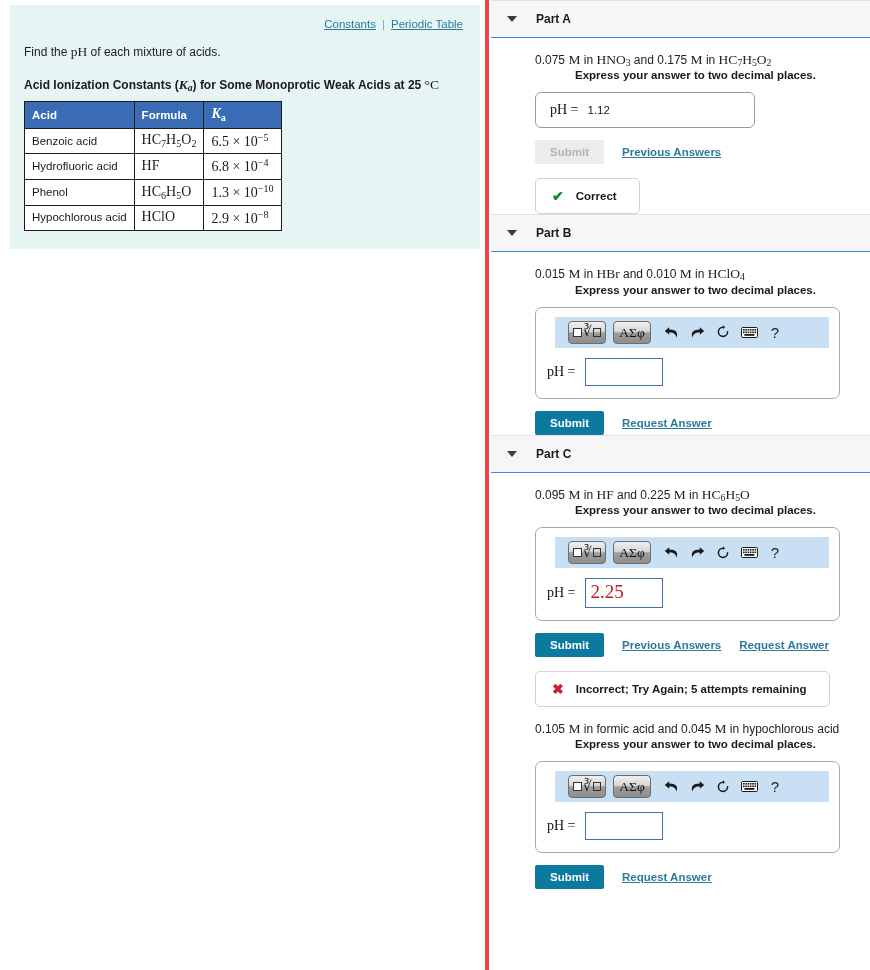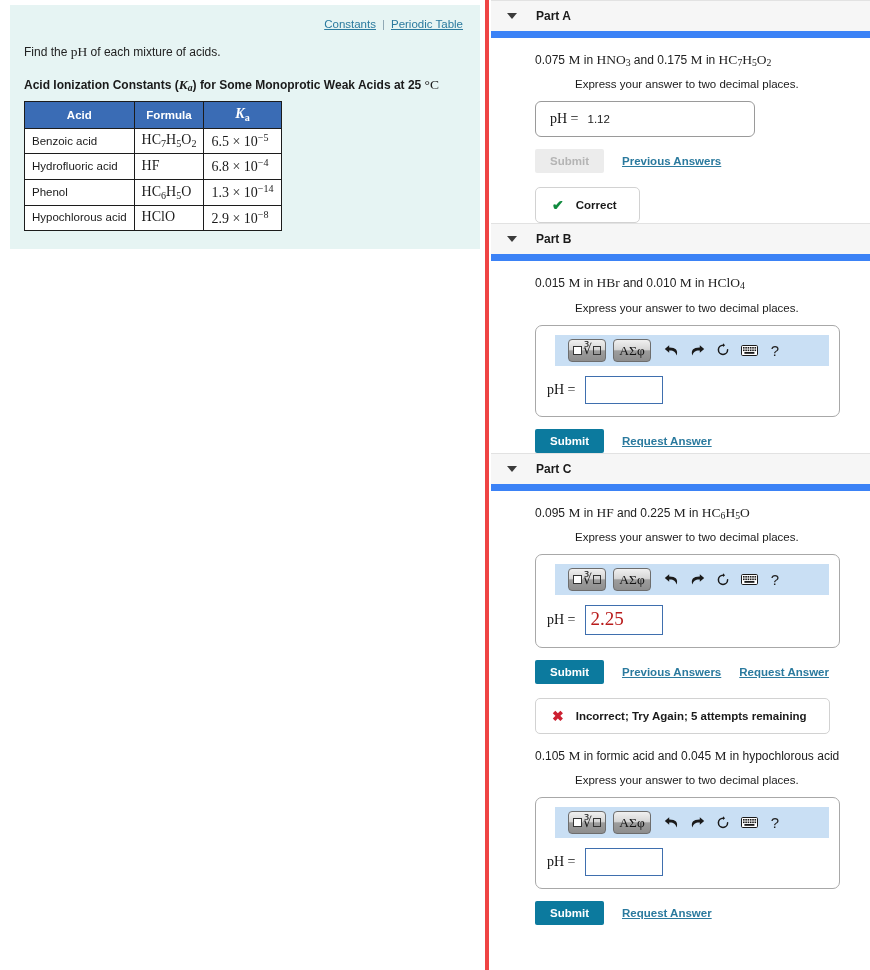--- a/index.html
+++ b/index.html
@@ -58,21 +58,21 @@
     margin-top: 8px;
     border-collapse: collapse;
     border: 1px solid #1c1c1c;
     background: #ffffff;
   }
   table.ka th {
     background: #3a6cb5;
     color: #ffffff;
     font-weight: bold;
     font-size: 11.5px;
-    text-align: center;
+    text-align: left;
     padding: 4px 7px 5px 7px;
     border: 1px solid #1c1c1c;
     white-space: nowrap;
   }
   table.ka th.kacol {
     font-family: "Liberation Serif", serif;
     font-style: italic;
     font-size: 14px;
   }
   table.ka td {
@@ -91,21 +91,21 @@
 
   
   .right-pane {
     position: absolute; left: 491px; top: 0; width: 379px; height: 970px;
     background: #ffffff;
   }
   .part { width: 379px; }
   .part-head {
     background: #f6f6f6;
     border-top: 1px solid #e2e2e2;
-    border-bottom: 7px solid #3b82f6;
+    border-bottom: 1px solid #3b82f6;
     height: 38px;
     display: flex;
     align-items: center;
     padding-left: 16px;
   }
   .caret {
     width: 0; height: 0;
     border-left: 5px solid transparent;
     border-right: 5px solid transparent;
     border-top: 6px solid #3b3b3b;
@@ -113,23 +113,23 @@
   }
   .part-title {
     font-weight: bold;
     font-size: 12px;
     color: #1a1a1a;
   }
   .part-body { padding: 14px 0 0 44px; }
   .qtext { font-size: 12px; color: #222; }
   .qtext .serif { font-family: "Liberation Serif", serif; font-size: 13.5px; }
   .instr {
-    font-weight: normal;
-    font-size: 11.5px;
-    margin-top: 10px;
+    font-weight: bold;
+    font-size: 11.5px;
+    margin-top: 1px;
     color: #1a1a1a;
     padding-left: 40px;
   }
 
   
   .ans-box {
     margin-top: 11px;
     width: 220px; height: 36px;
     border: 1px solid #9a9a9a;
     border-radius: 6px;
@@ -292,21 +292,21 @@
               <td class="k">6.5 × 10<sup>−5</sup></td>
             </tr>
             <tr>
               <td>Hydrofluoric acid</td>
               <td class="f">HF</td>
               <td class="k">6.8 × 10<sup>−4</sup></td>
             </tr>
             <tr>
               <td>Phenol</td>
               <td class="f">HC<sub>6</sub>H<sub>5</sub>O</td>
-              <td class="k">1.3 × 10<sup>−14</sup></td>
+              <td class="k">1.3 × 10<sup>−10</sup></td>
             </tr>
             <tr>
               <td>Hypochlorous acid</td>
               <td class="f">HClO</td>
               <td class="k">2.9 × 10<sup>−8</sup></td>
             </tr>
           </tbody>
       </table>
 
     </div>

